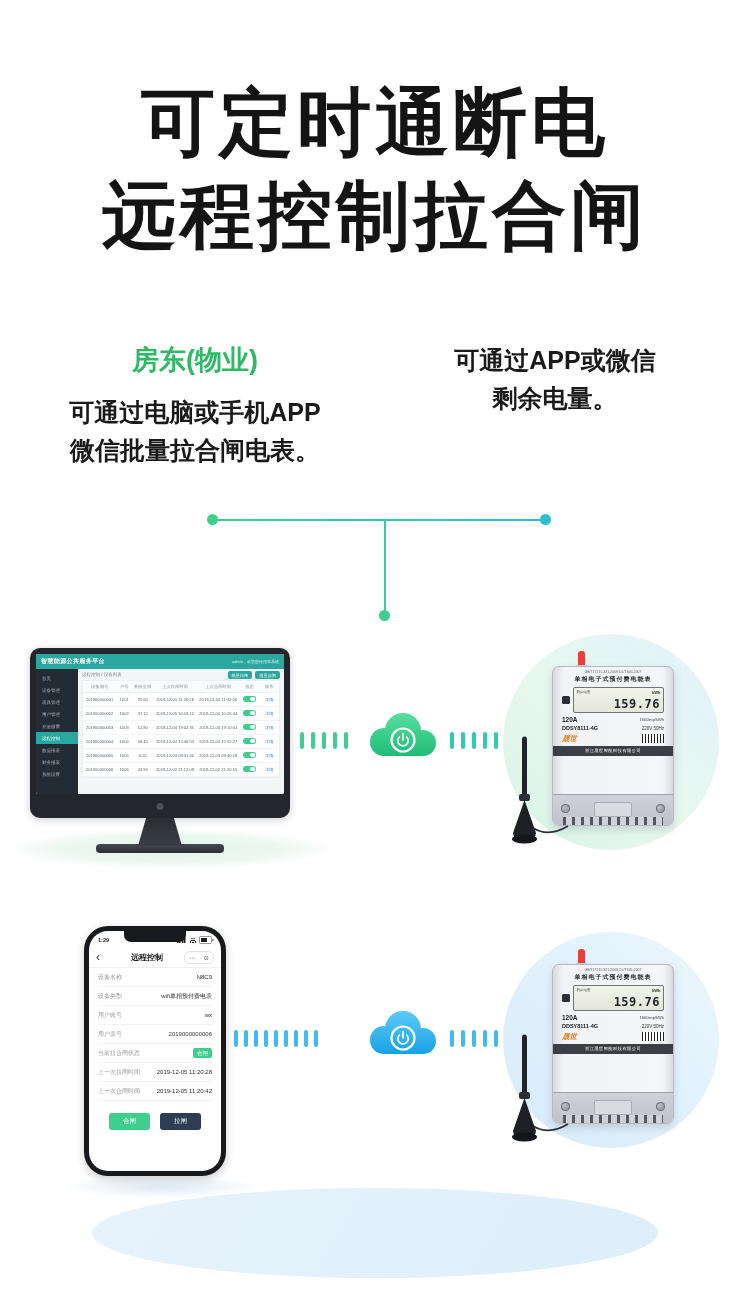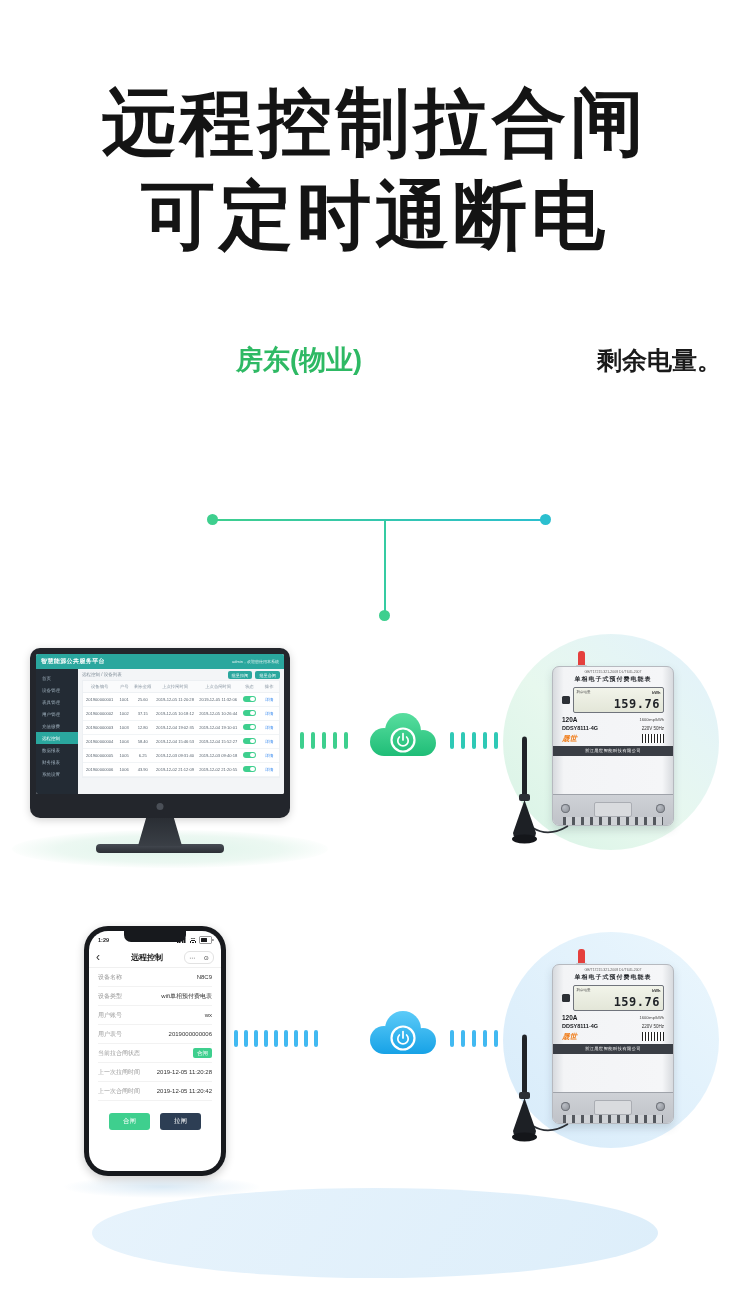--- a/index.html
+++ b/index.html
@@ -5,21 +5,21 @@
   html,body{margin:0;padding:0;background:#fff;}
   body{display:flex;justify-content:center;font-family:"Liberation Sans","DejaVu Sans",sans-serif;}
   .canvas{position:relative;width:750px;height:1300px;background:#fff;overflow:hidden;}
   .abs{position:absolute;}
 
   
   .hero{position:absolute;top:76px;left:0;right:0;text-align:center;color:#141414;
         font-size:74px;font-weight:900;line-height:1.26;letter-spacing:4px;}
 
   
-  .col{position:absolute;top:342px;text-align:right;}
+  .col{position:absolute;top:342px;text-align:center;}
   .col-left{left:28px;width:334px;}
   .col-right{left:388px;width:334px;}
   .col-head{font-size:27px;font-weight:800;margin-bottom:16px;}
   .green-t{color:#2eb964;} .blue-t{color:#2ab5e8;}
   .col-body{font-size:25px;font-weight:600;color:#1a1a1a;line-height:1.5;}
   .col-note{margin-top:12px;font-size:16px;color:#9b9b9b;}
 
   
   .c-dot{position:absolute;width:11px;height:11px;border-radius:50%;}
   .d-left{left:207px;top:514px;background:#3ecf8e;}
@@ -157,30 +157,35 @@
   .m-slots{position:absolute;left:10px;right:10px;bottom:0;height:8px;
            background:repeating-linear-gradient(90deg,#54585e 0 3px,#cfd2d6 3px 9px);}
   .antenna{position:absolute;}
 </style>
 </head>
 <body>
 
 <div class="canvas">
 
   <header class="hero">
+    <div>可定时通断电</div>
     <div>远程控制拉合闸</div>
-    <div>可定时通断电</div>
   </header>
 
   <section class="col col-left">
     <div class="col-head green-t">房东(物业)</div>
+    <div class="col-body">
+      <div>可通过电脑或手机APP</div>
+      <div>微信批量拉合闸电表。</div>
+    </div>
   </section>
 
   <section class="col col-right">
     <div class="col-body">
+      <div>可通过APP或微信</div>
       <div>剩余电量。</div>
     </div>
   </section>
 
   <div class="h-line"></div>
   <div class="v-line"></div>
   <div class="c-dot d-left"></div>
   <div class="c-dot d-right"></div>
   <div class="c-dot d-bottom"></div>
 

